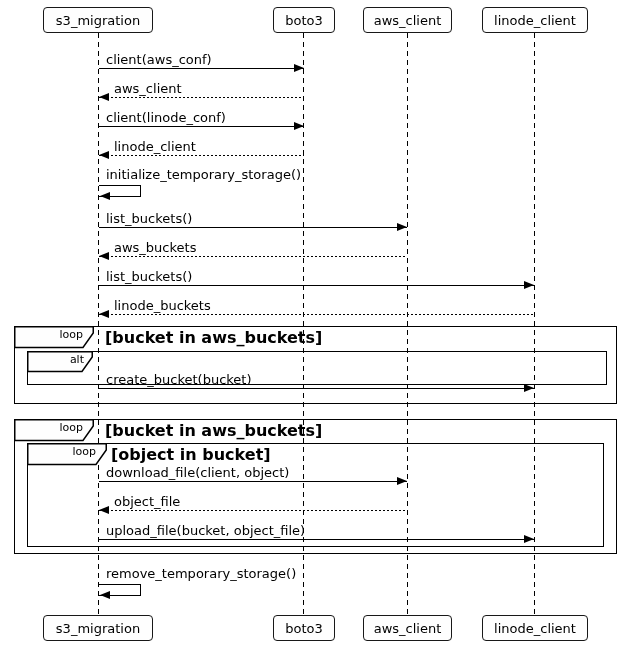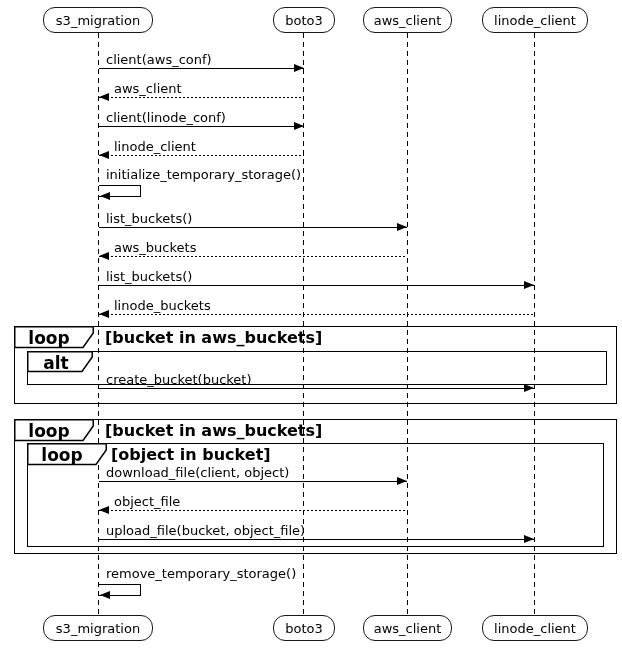--- a/index.html
+++ b/index.html
@@ -9,21 +9,21 @@
     width:622px; height:648px;
     background:#ffffff;
     font-family:"DejaVu Sans","Liberation Sans",sans-serif;
     color:#000;
     overflow:hidden;
   }
   .participant {
     position:absolute;
     height:26px;
     border:1.5px solid #181818;
-    border-radius:12px;
+    border-radius:4px;
     background:#fefefe;
     display:flex; align-items:center; justify-content:center;
     font-size:13px;
     white-space:nowrap;
   }
   .lifeline {
     position:absolute;
     width:1px;
     background:repeating-linear-gradient(to bottom,#000 0 5px,transparent 5px 9px);
   }
@@ -46,22 +46,22 @@
     border-left:none;
   }
   .frame {
     position:absolute;
     border:1.5px solid #000;
     background:transparent;
   }
   .tab-shape { position:absolute; top:-1.5px; left:-1.5px; }
   .tab-label {
     position:absolute; top:1px; left:0;
-    font-size:17px; font-weight:bold;
-    text-align:center;
+    font-size:11px; font-weight:normal;
+    text-align:right;
   }
   .tab-label.loop-w { width:68px; }
   .tab-label.alt-w  { width:56px; }
   .frame-condition {
     position:absolute;
     font-size:16px; font-weight:bold; line-height:15px;
     white-space:nowrap;
   }
 </style>
 </head>

